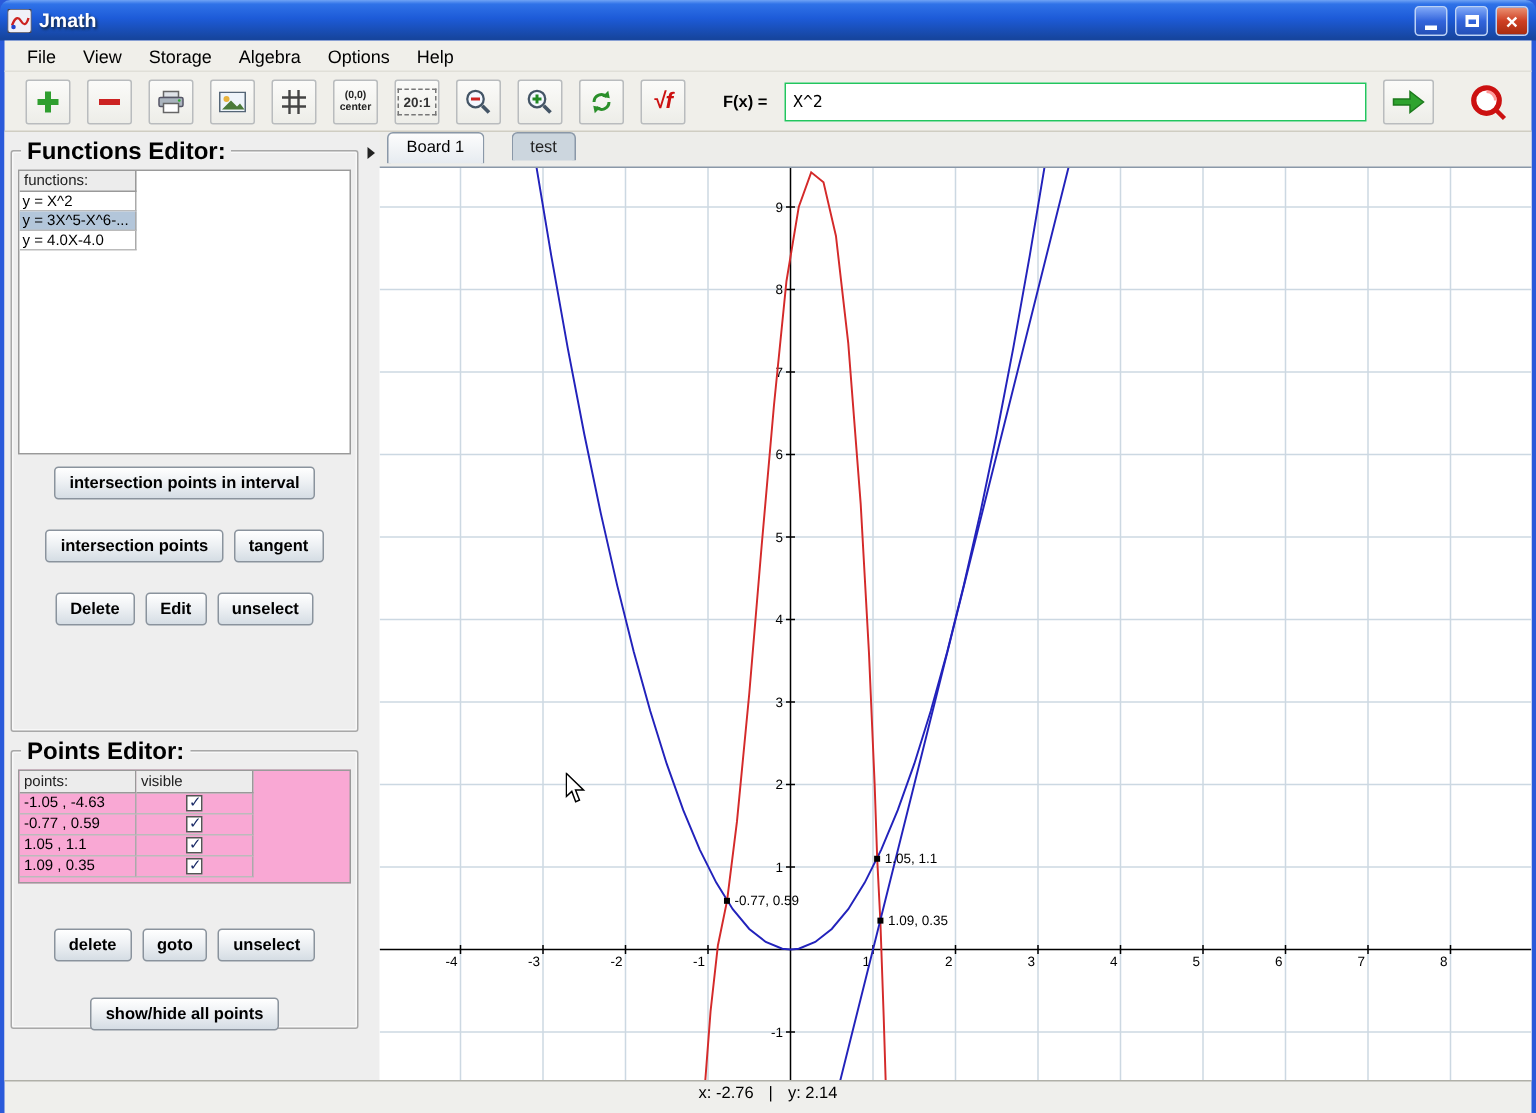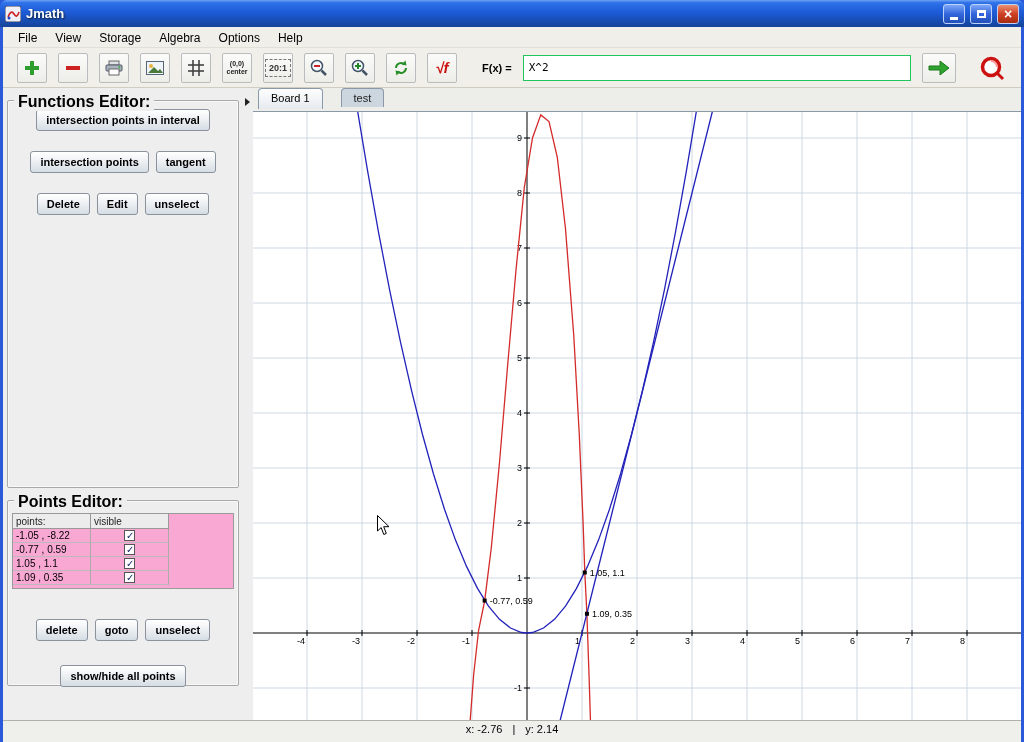--- a/index.html
+++ b/index.html
@@ -210,41 +210,47 @@
         </svg>
     </span>
   </div>
 
   <div class="content">
 
     <div class="left-panel">
 
       <div class="group g-functions">
         <span class="group-title">Functions Editor:</span>
+        <div class="list-wrap">
+          <div class="fn-header">functions:</div>
+          <div class="fn-row">y = X^2</div>
+          <div class="fn-row selected">y = 3X^5-X^6-...</div>
+          <div class="fn-row">y = 4.0X-4.0</div>
+        </div>
         <div class="btn-row first">
           <button class="btn">intersection points in interval</button>
         </div>
         <div class="btn-row">
           <button class="btn">intersection points</button>
           <button class="btn">tangent</button>
         </div>
         <div class="btn-row">
           <button class="btn">Delete</button>
           <button class="btn">Edit</button>
           <button class="btn">unselect</button>
         </div>
       </div>
 
       <div class="group g-points">
         <span class="group-title">Points Editor:</span>
         <div class="pts-wrap">
           <div class="pts-table">
             <div class="pts-hcell">points:</div>
             <div class="pts-hcell">visible</div>
-            <div class="pts-cell">-1.05 , -8.22</div>
+            <div class="pts-cell">-1.05 , -4.63</div>
             <div class="pts-cell cbcell">
                 <span class="cb checked"></span>
               </div>
             <div class="pts-cell">-0.77 , 0.59</div>
             <div class="pts-cell cbcell">
                 <span class="cb checked"></span>
               </div>
             <div class="pts-cell">1.05 , 1.1</div>
             <div class="pts-cell cbcell">
                 <span class="cb checked"></span>

